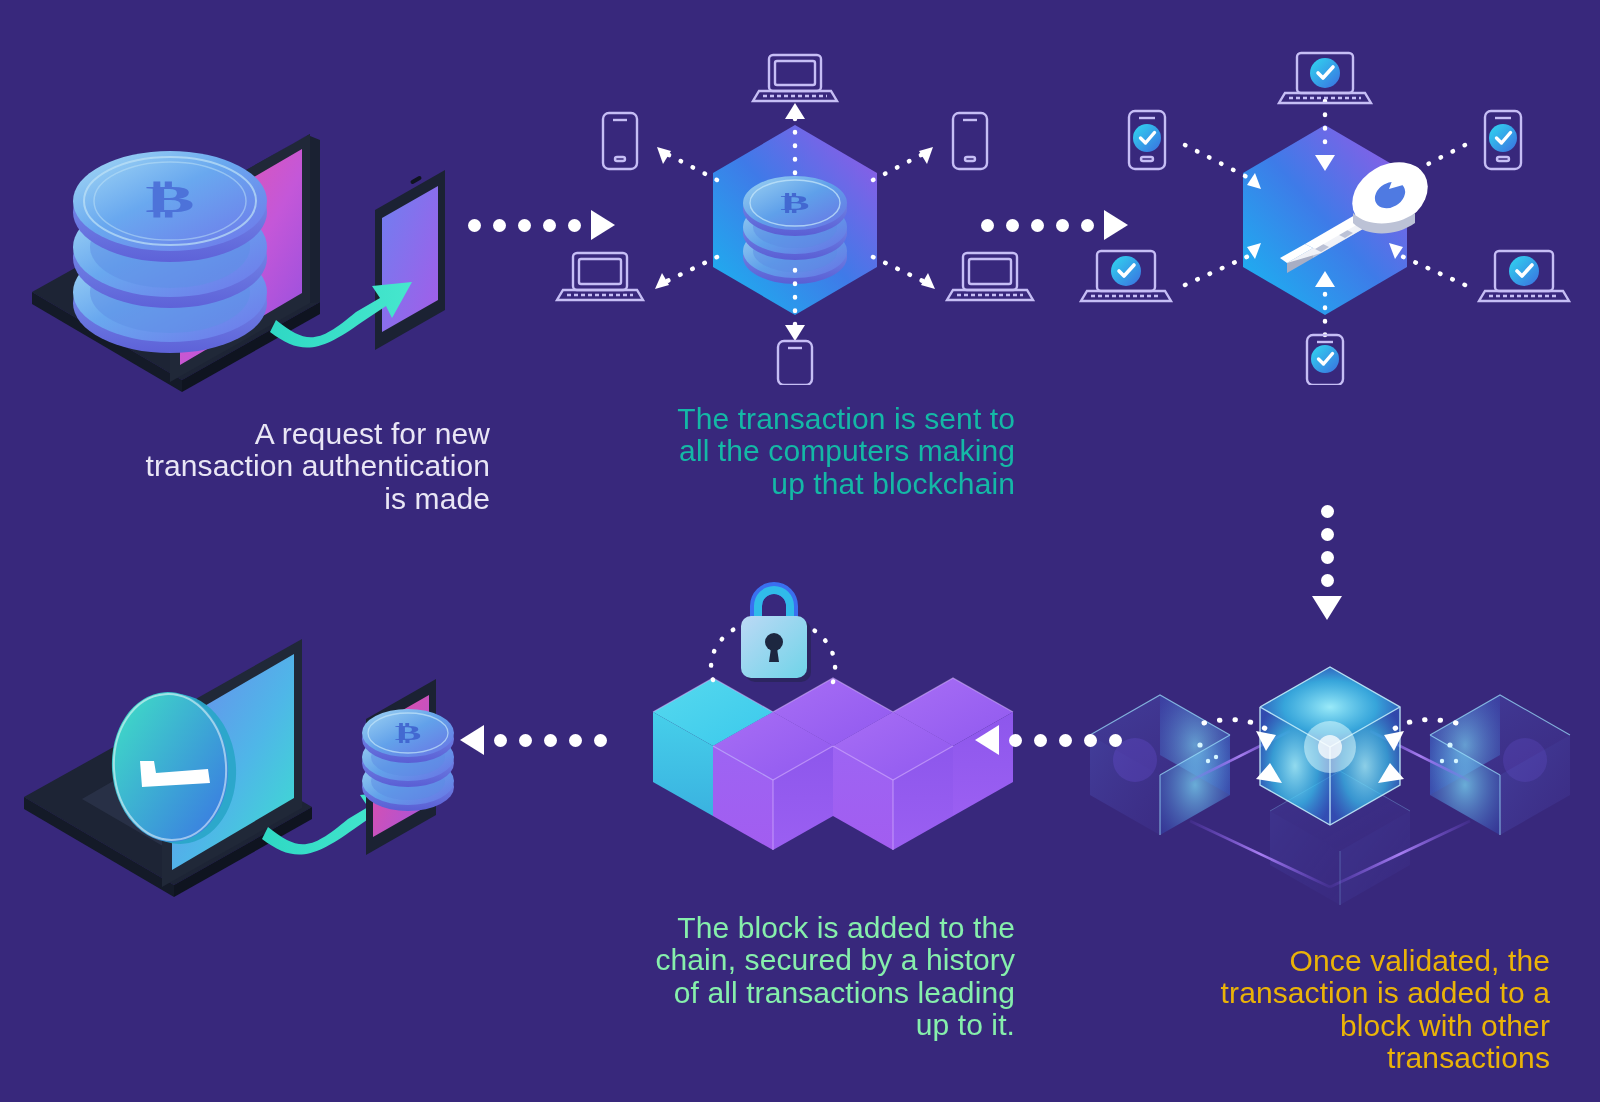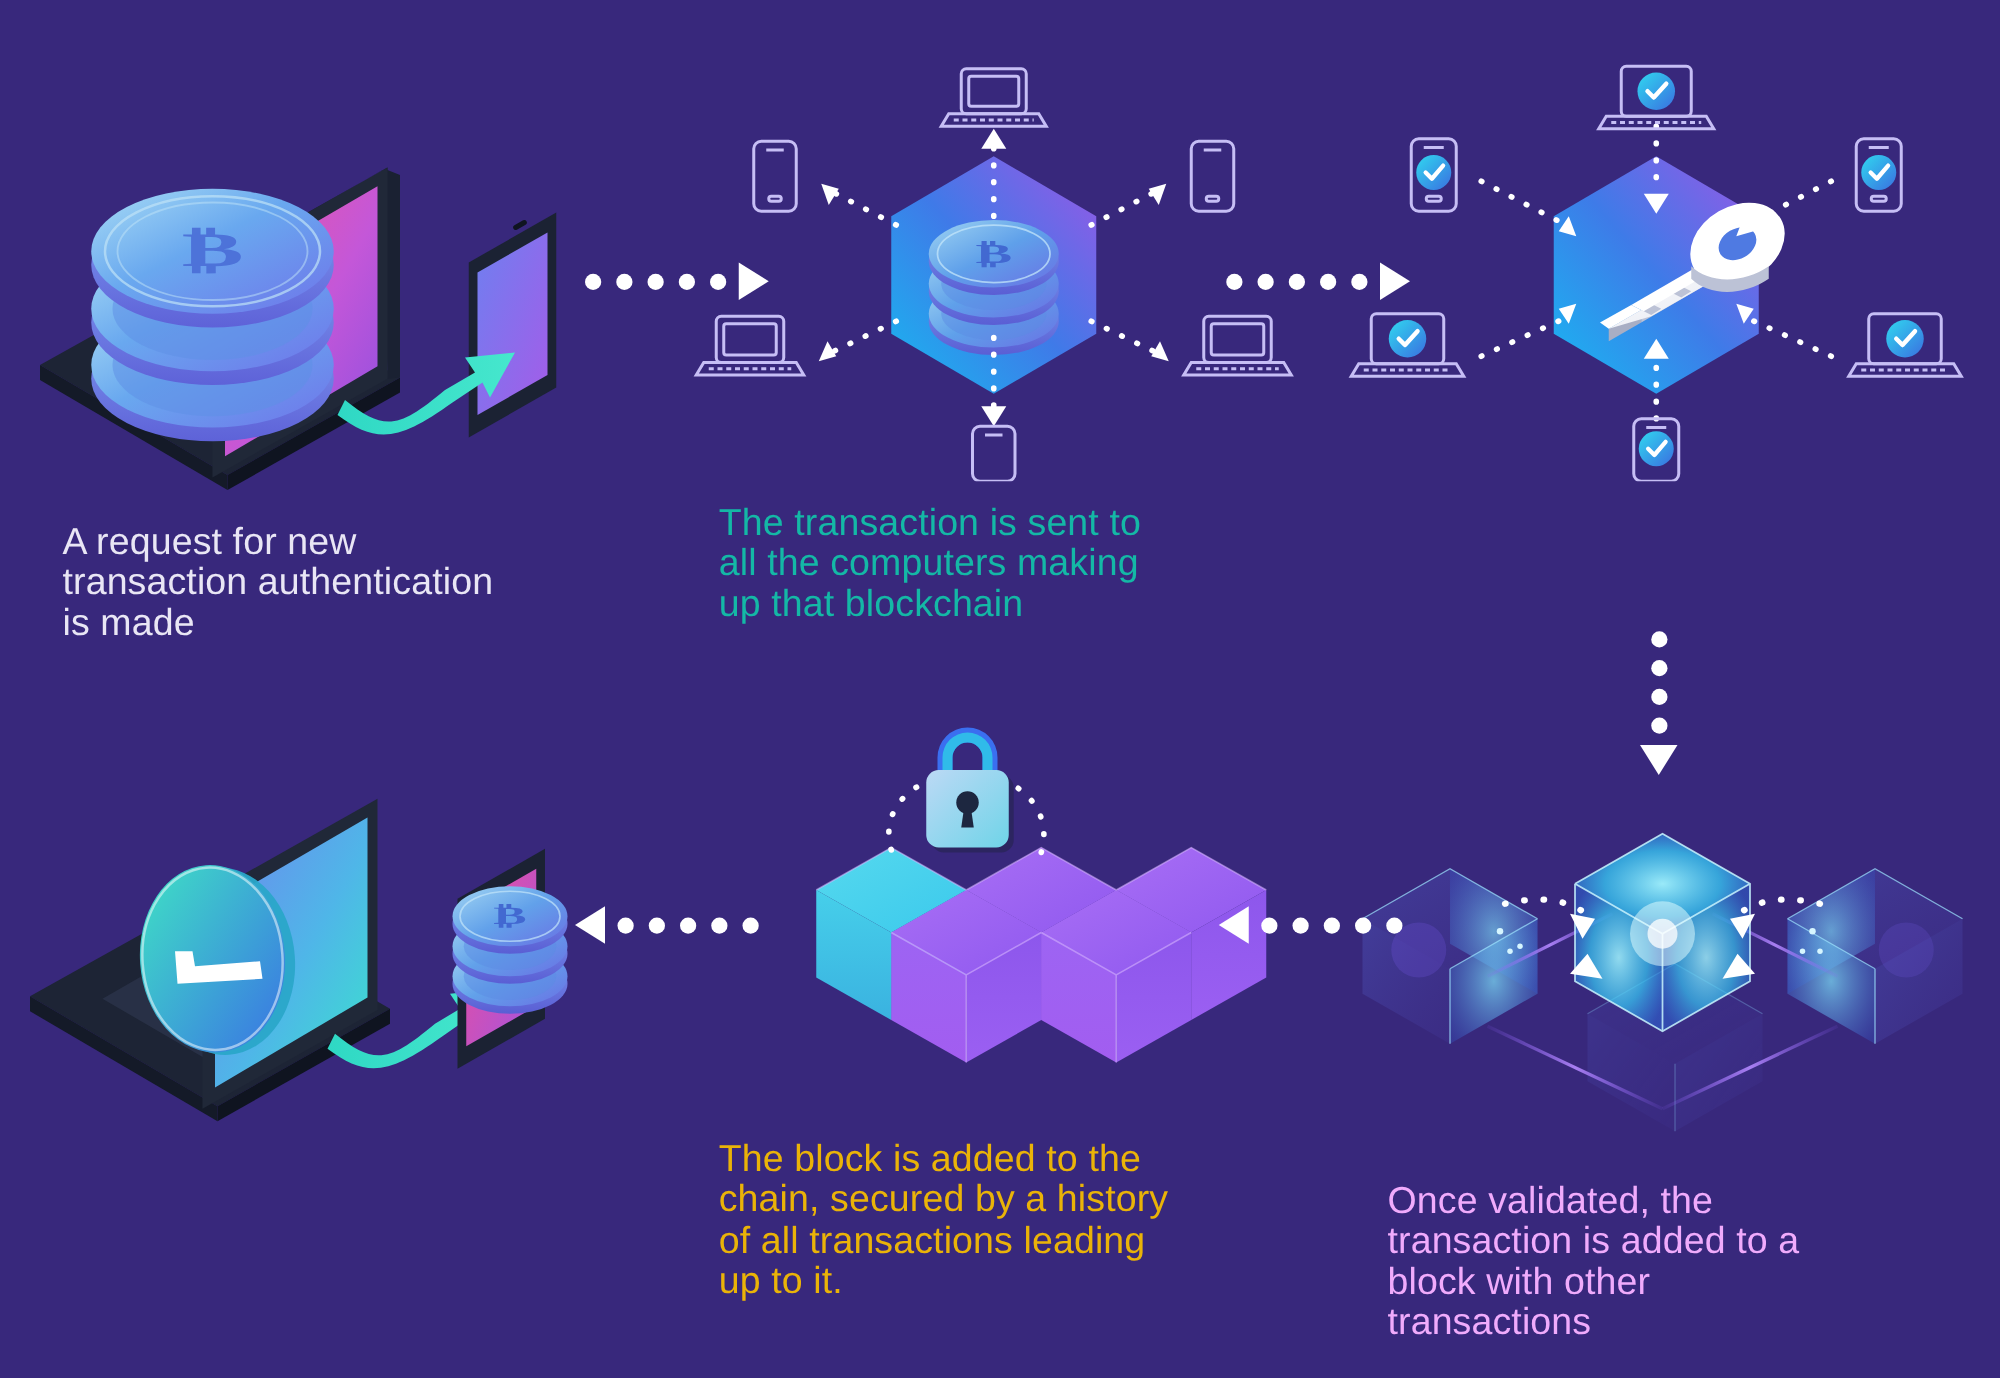--- a/index.html
+++ b/index.html
@@ -29,21 +29,21 @@
     width: 500px;
   }
   .panel-art {
     position: relative;
     width: 500px;
     height: 340px;
   }
   .caption {
     width: 440px;
     margin: 0 auto;
-    text-align: left;
+    text-align: right;
     color: #e9e6f5;
     font-size: 30px;
     line-height: 1.08;
     font-weight: 300;
     letter-spacing: .1px;
     white-space: pre-line;
   }
 
   
   #panel-1 { left: 20px;   top: 60px; }
@@ -581,21 +581,21 @@
         <g>
           <path d="M205,46 a24,24 0 0 1 48,0 v16 h-12 v-16 a12,12 0 0 0 -24,0 v16 h-12 z" fill="#3a6ff0"></path>
           <path d="M209,46 a20,20 0 0 1 40,0 v14 h-8 v-14 a12,12 0 0 0 -24,0 v14 h-8 z" fill="#2fc9e8" opacity="0.85"></path>
           <rect x="196" y="56" width="66" height="62" rx="10" fill="#17202e" opacity="0.35" transform="translate(4,4)"></rect>
           <rect x="196" y="56" width="66" height="62" rx="10" fill="url(#lockBody)"></rect>
           <circle cx="229" cy="82" r="9" fill="#1d2740"></circle>
           <path d="M226,88 h6 l2,14 h-10 z" fill="#1d2740"></path>
         </g>
       </svg>
     </div>
-    <div class="caption" style="color: #eab308;">The block is added to the
+    <div class="caption" style="color: #86efac;">The block is added to the
 chain, secured by a history
 of all transactions leading
 up to it.</div>
   </div>
 
   <div class="panel" id="panel-6">
     <div class="panel-art">
       <svg class="art-svg" viewBox="0 0 500 340" xmlns="http://www.w3.org/2000/svg">
         <defs>
           <radialGradient id="glowC" cx="50%" cy="50%" r="60%">
@@ -686,21 +686,21 @@
           <path d="M376,138 C350,132 330,134 314,144"></path>
         </g>
         <g fill="#ffffff">
           <polygon points="196,150 176,146 186,166"></polygon>
           <polygon points="304,150 324,146 314,166"></polygon>
           <polygon points="190,178 176,194 202,198"></polygon>
           <polygon points="310,178 324,194 298,198"></polygon>
         </g>
       </svg>
     </div>
-    <div class="caption" style="color: #f0abfc;">Once validated, the
+    <div class="caption" style="color: #eab308;">Once validated, the
 transaction is added to a
 block with other
 transactions</div>
   </div>
 
   <div class="connector" id="conn-1-2">
     <span class="dot"></span>
     <span class="dot"></span>
     <span class="dot"></span>
     <span class="dot"></span>

